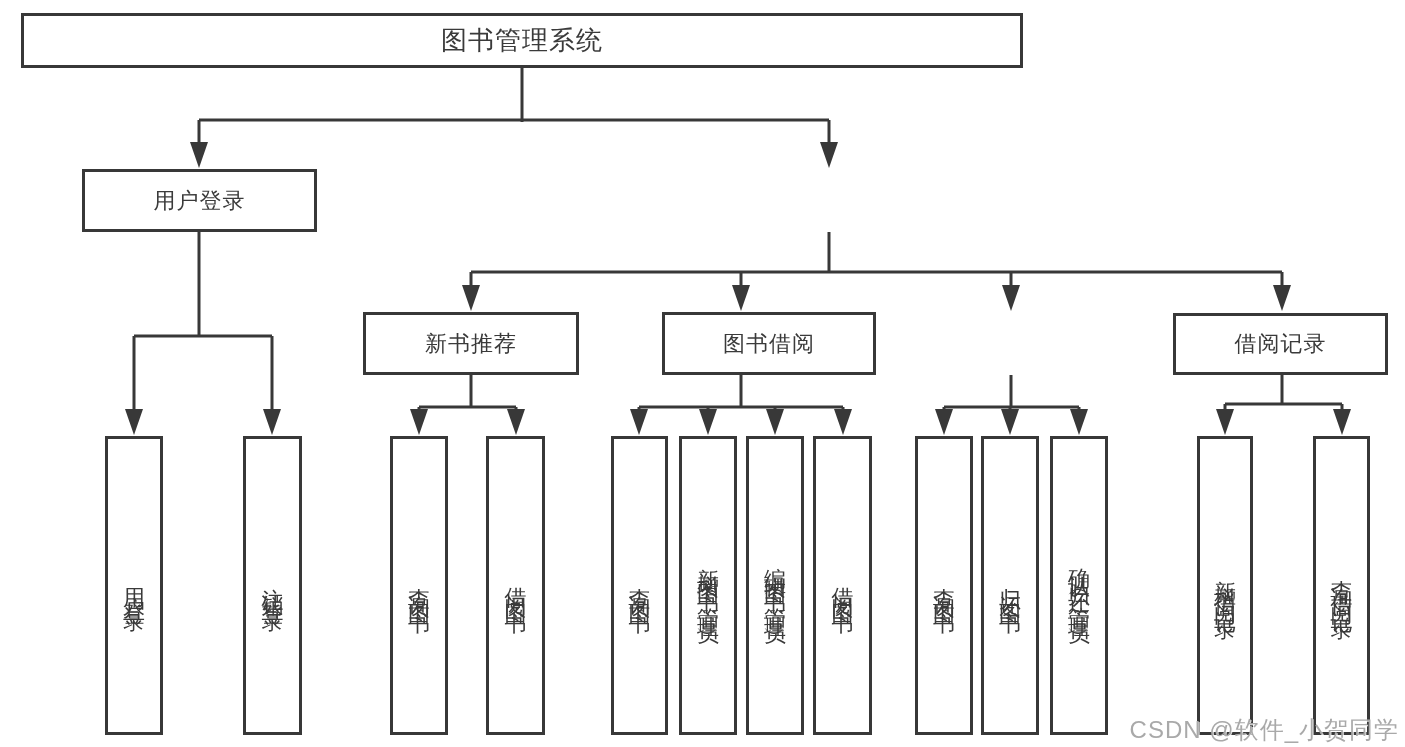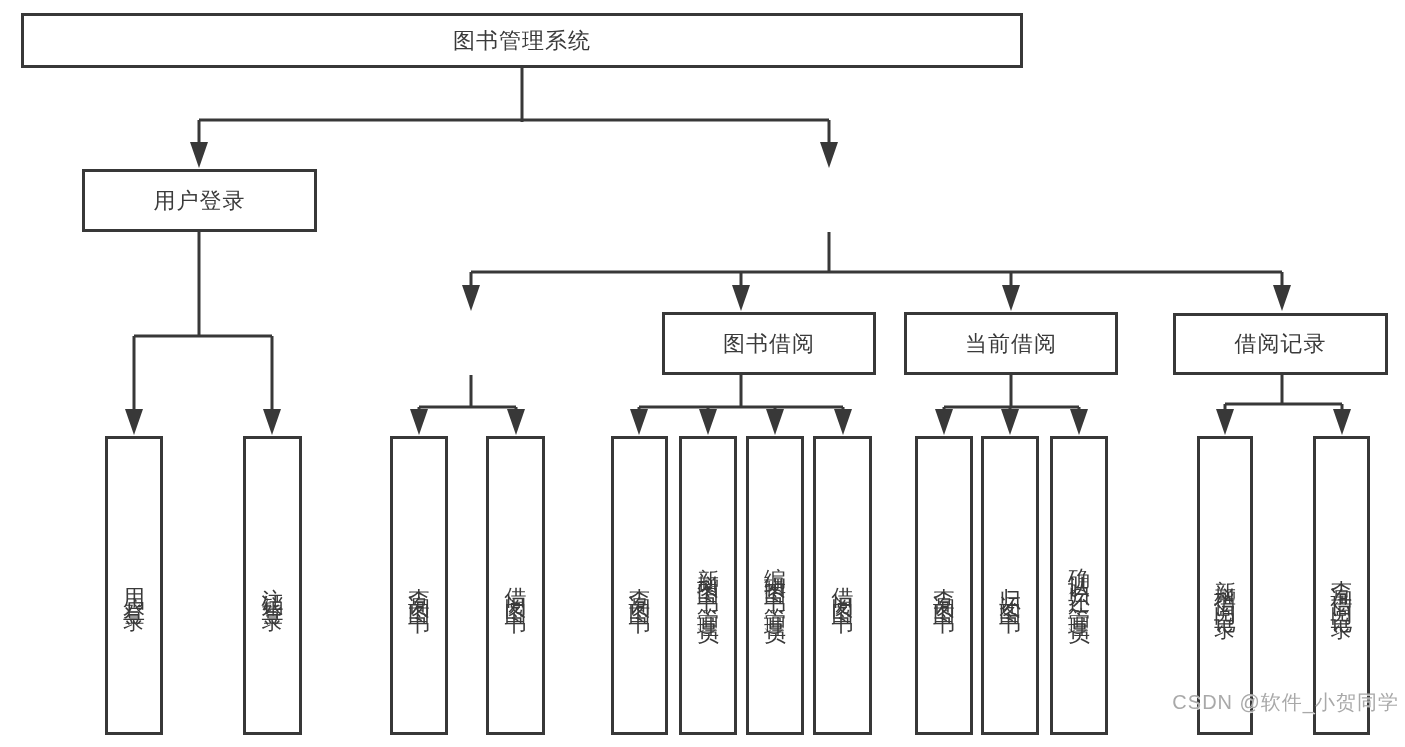--- a/index.html
+++ b/index.html
@@ -20,33 +20,33 @@
   .box{
     position:absolute;
     box-sizing:border-box;
     background:var(--bg);
     border:3px solid var(--line);
     display:flex;align-items:center;justify-content:center;
     color:var(--text);
     z-index:1;
   }
   .hbox{font-size:22px;letter-spacing:1px;}
-  .root{font-size:22px;}
+  .root{font-size:26px;}
   .vbox span{
     writing-mode:vertical-rl;
     text-orientation:mixed;
     font-size:22px;
     letter-spacing:8px;
     line-height:1;
     white-space:nowrap;
   }
   .watermark{
     position:absolute;
-    right:6px;top:689px;
-    font-size:20px;
+    right:6px;top:714px;
+    font-size:24px;
     color:var(--wm);
     letter-spacing:1px;
     z-index:2;
     text-shadow:1px 1px 0 rgba(255,255,255,.8);
   }
 </style>
 </head>
 <body>
 
 <div id="stage">
@@ -84,25 +84,25 @@
   </svg>
 
   <div class="box hbox root" style="left:21px;top:13px;width:1002px;height:55px">
     <span>图书管理系统</span>
   </div>
 
   <div class="box hbox" style="left:82px;top:169px;width:235px;height:63px">
     <span>用户登录</span>
   </div>
 
+  <div class="box hbox" style="left:363px;top:312px;width:216px;height:63px">
+    <span>新书推荐</span>
+  </div>
   <div class="box hbox" style="left:662px;top:312px;width:214px;height:63px">
     <span>图书借阅</span>
-  </div>
-  <div class="box hbox" style="left:904px;top:312px;width:214px;height:63px">
-    <span>当前借阅</span>
   </div>
   <div class="box hbox" style="left:1173px;top:313px;width:215px;height:62px">
     <span>借阅记录</span>
   </div>
 
   <div class="box vbox" style="left:105px;top:436px;width:58px;height:299px">
     <span>用户登录</span>
   </div>
   <div class="box vbox" style="left:243px;top:436px;width:59px;height:299px">
     <span>注销登录</span>

